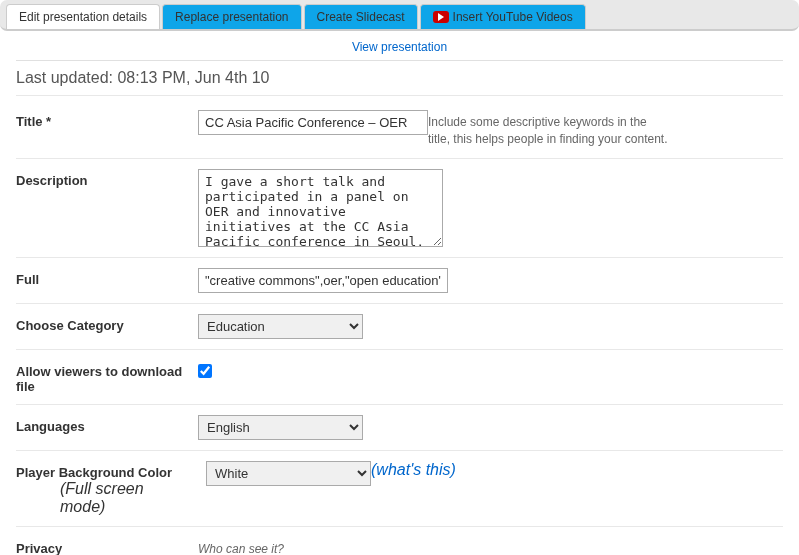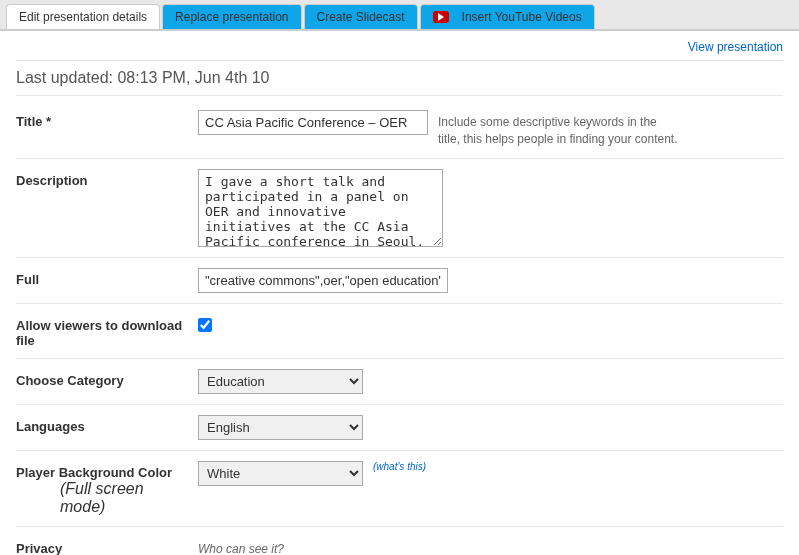--- a/index.html
+++ b/index.html
@@ -14,20 +14,21 @@
 
     
     .tab-bar {
       display: flex;
       align-items: stretch;
       background: #e8e8e8;
       border-bottom: 2px solid #ccc;
       padding-top: 4px;
       padding-left: 6px;
       gap: 2px;
+      border-radius: 7px;
     }
     .tab {
       padding: 5px 12px;
       font-size: 12px;
       cursor: pointer;
       border-radius: 4px 4px 0 0;
       border: 1px solid #ccc;
       border-bottom: none;
       background: #0ea5e9;
       color: #333;
@@ -35,21 +36,21 @@
     }
     .tab.active {
       background: #fff;
       border-color: #ccc;
       font-weight: normal;
       color: #333;
     }
     .tab-youtube {
       display: flex;
       align-items: center;
-      gap: 13px;
+      gap: 4px;
     }
     .yt-icon {
       width: 16px;
       height: 12px;
       background: #cc0000;
       border-radius: 3px;
       display: inline-flex;
       align-items: center;
       justify-content: center;
       flex-shrink: 0;
@@ -61,21 +62,21 @@
       border-bottom: 4px solid transparent;
     }
 
     
     .content-area {
       padding: 0 16px;
     }
 
     
     .view-presentation-row {
-      text-align: right;
+      text-align: center;
       padding: 8px 0 6px 0;
       border-bottom: 1px solid #e0e0e0;
     }
     .view-presentation-row a {
       color: #0066cc;
       font-size: 12px;
       text-decoration: none;
     }
 
     
@@ -106,21 +107,20 @@
     .form-label .sublabel {
       font-style: italic;
       font-weight: normal;
       font-size: 16px;
       display: block;
       margin-left: 44px;
     }
     .form-control-area {
       display: flex;
       align-items: flex-start;
-      gap: 10px;
       flex: 1;
     }
     .form-hint {
       font-size: 12px;
       color: #666;
       max-width: 240px;
       line-height: 1.4;
       padding-top: 4px;
     }
 
@@ -158,35 +158,35 @@
       border: 1px solid #aaa;
       padding: 3px 4px;
       font-size: 13px;
       background: #f0f0f0;
       color: #333;
       cursor: pointer;
       outline: none;
     }
     .select-category { width: 165px; }
     .select-language { width: 165px; }
-    .select-color { width: 165px; }
+    .select-color { width: 165px; margin-left: 8px; }
     .select-privacy { width: 165px; }
 
     
     input[type="checkbox"] {
       width: 14px;
       height: 14px;
       cursor: pointer;
       margin-top: 4px;
     }
 
     
     .whats-this {
       color: #0066cc;
-      font-size: 10px;
+      font-size: 16px;
       font-style: italic;
       text-decoration: none;
     }
 
     
     .hint-inline {
       font-size: 12px;
       color: #666;
       padding-top: 5px;
       font-style: italic;
@@ -241,49 +241,49 @@
       <textarea style="">I gave a short talk and participated in a panel on OER and innovative initiatives at the CC Asia Pacific conference in Seoul, South Korea.</textarea>
     </div>
   </div>
 
   <div class="form-row">
     <div class="form-label">
       <span>Full</span>
     </div>
     <div class="form-control-area">
       <input type="text" class="tags-input" value="&quot;creative commons&quot;,oer,&quot;open education&quot;,p2pu" style="">
-    </div>
-  </div>
-
-  <div class="form-row">
-    <div class="form-label">
-      <span>Allow viewers to download file</span>
-    </div>
-    <div class="form-control-area">
-      <input type="checkbox" checked="" style="">
     </div>
   </div>
 
   <div class="form-row">
     <div class="form-label">
       <span>Choose Category</span>
     </div>
     <div class="form-control-area">
       <select class="select-category">
         <option>Education</option>
         <option>Technology</option>
         <option>Business</option>
         <option>Science</option>
         <option>Arts</option>
       </select>
     </div>
   </div>
 
   <div class="form-row">
     <div class="form-label">
+      <span>Allow viewers to download file</span>
+    </div>
+    <div class="form-control-area">
+      <input type="checkbox" checked="" style="">
+    </div>
+  </div>
+
+  <div class="form-row">
+    <div class="form-label">
       <span>Languages</span>
     </div>
     <div class="form-control-area">
       <select class="select-language">
         <option>English</option>
         <option>Spanish</option>
         <option>French</option>
         <option>German</option>
         <option>Chinese</option>
       </select>

